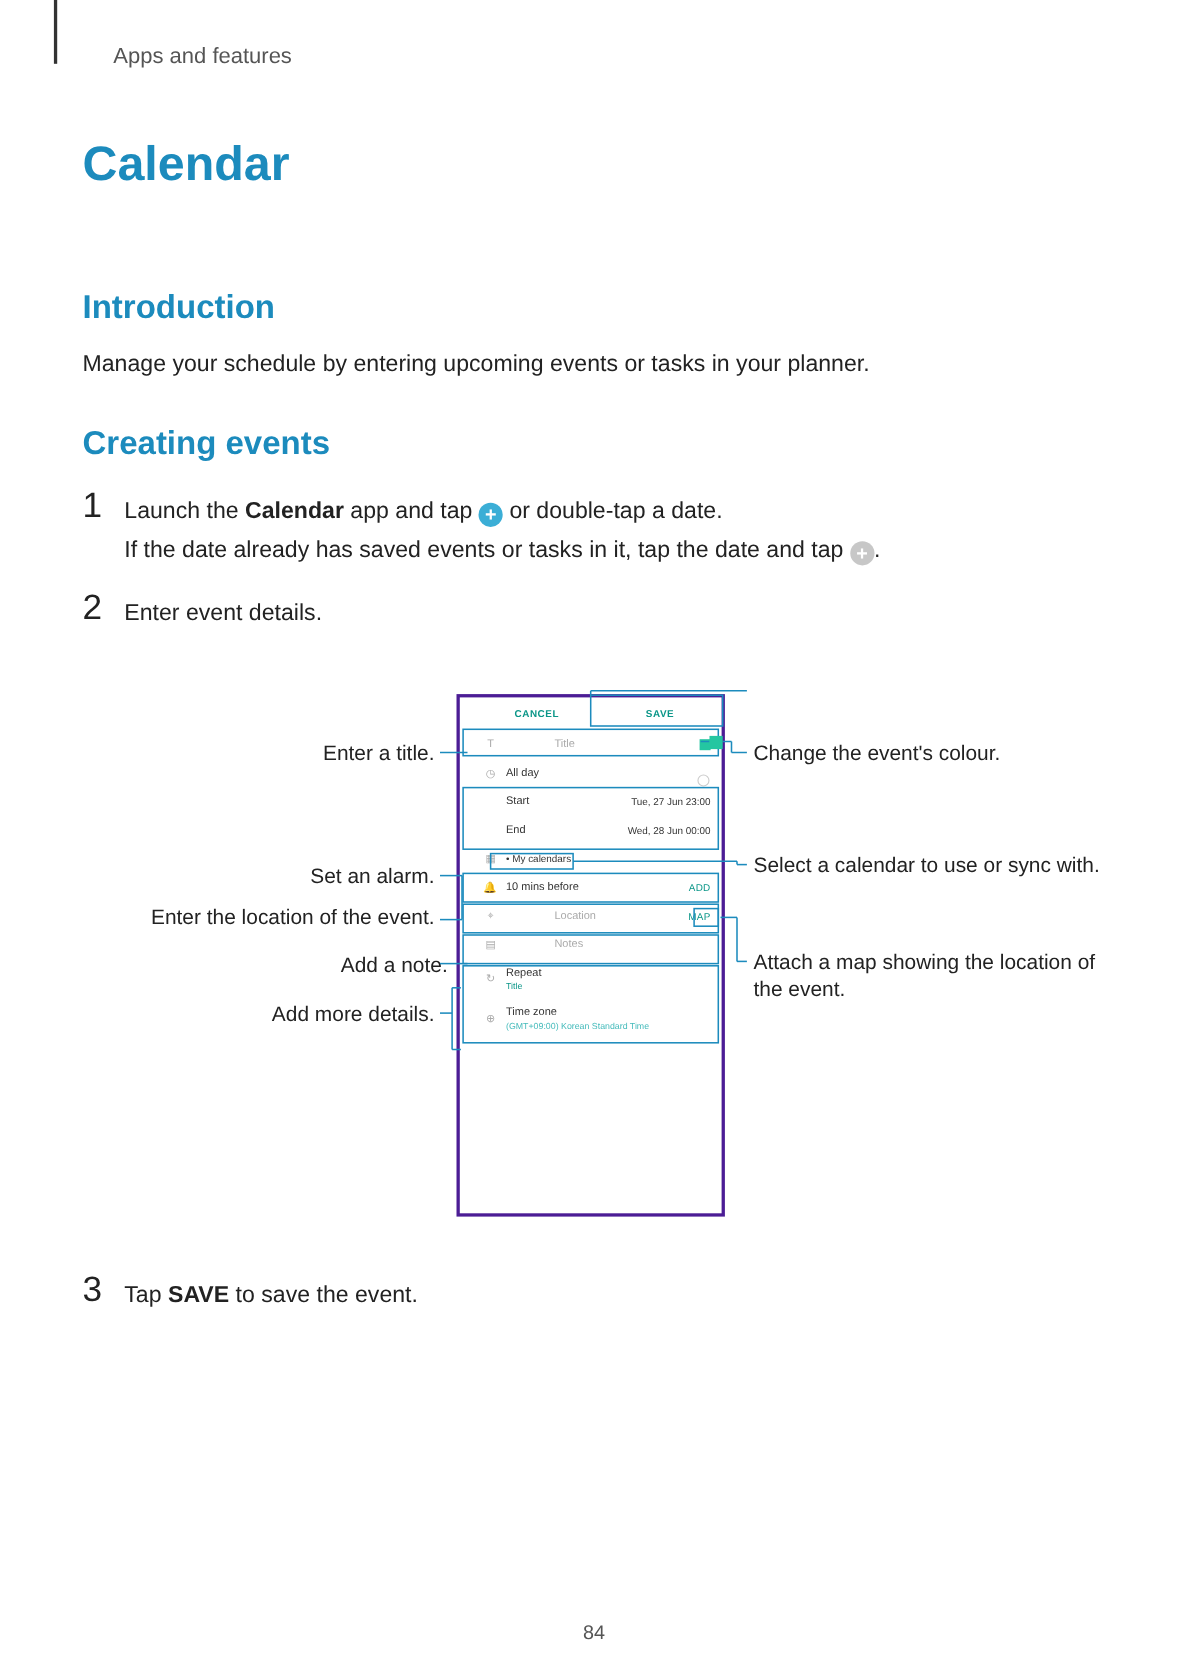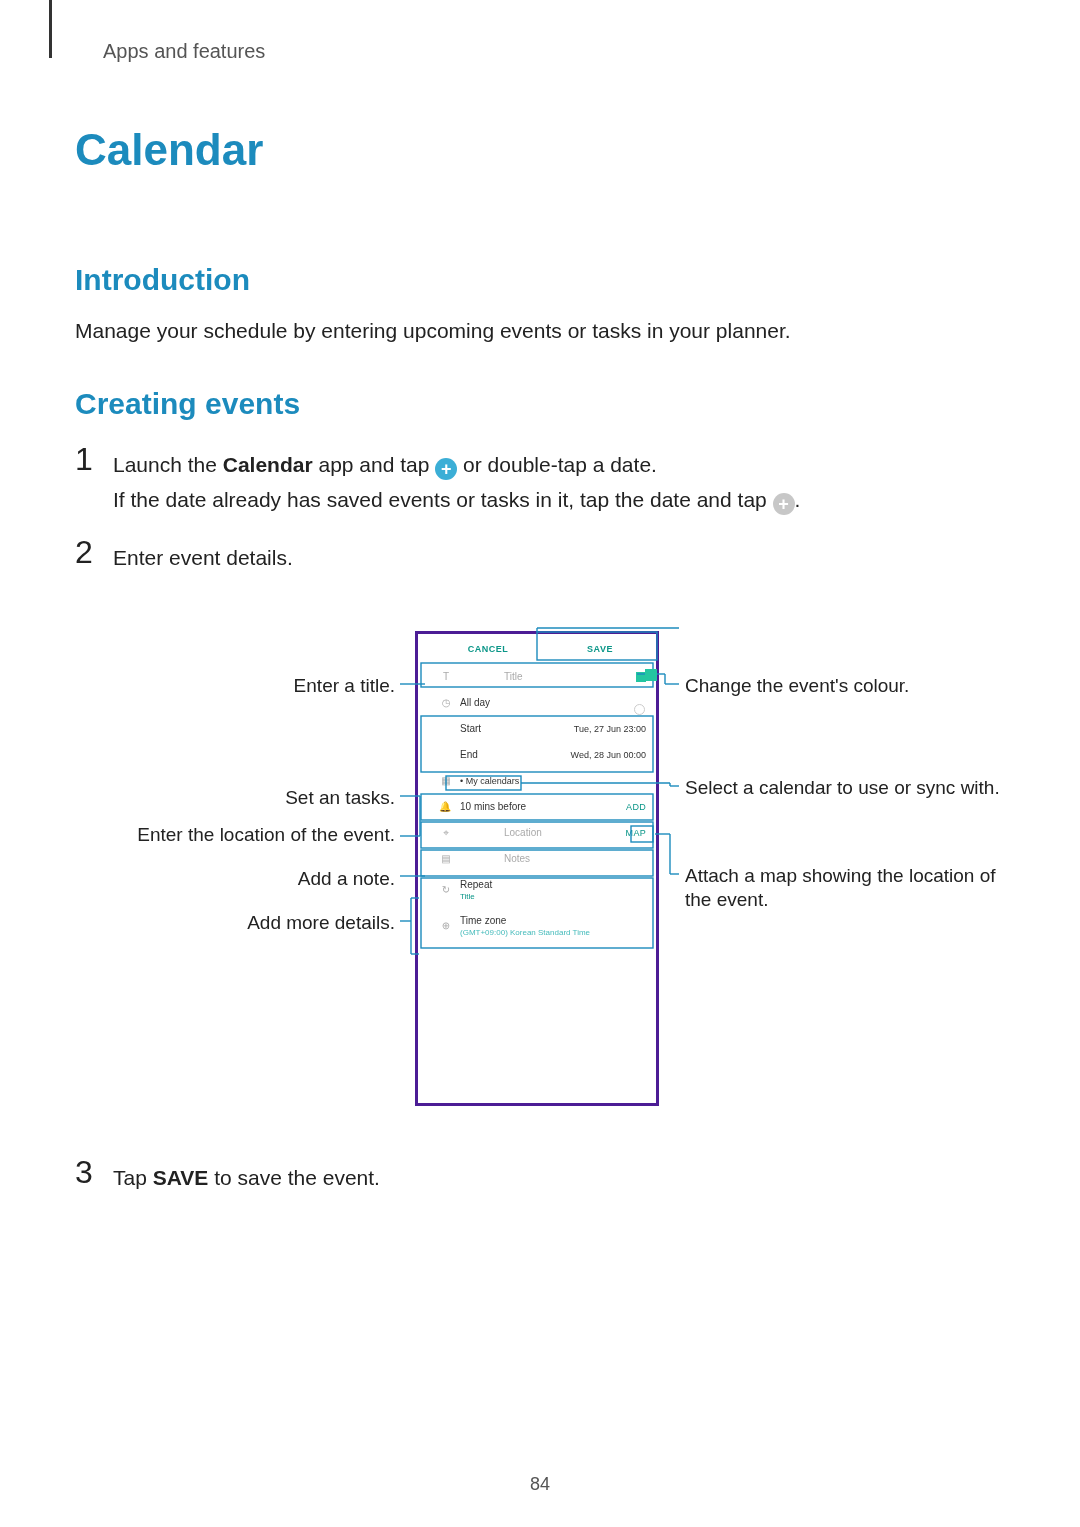--- a/index.html
+++ b/index.html
@@ -196,23 +196,23 @@
     </li>
     <li>
       <div class="step-num">2</div>
       <div class="step-body">Enter event details.</div>
     </li>
   </ol>
 
   <div class="diagram-wrap">
 
     <div class="callout left" style="left:0; top:58px; width:320px;">Enter a title.</div>
-    <div class="callout left" style="left:0; top:170px; width:320px;">Set an tasks.</div>
+    <div class="callout left" style="left:0; top:170px; width:320px;">Set an alarm.</div>
     <div class="callout left" style="left:0; top:207px; width:320px;">Enter the location of the event.</div>
-    <div class="callout left" style="left:0; top:251px; width:320px;">Add a note.</div>
+    <div class="callout left" style="left:12px; top:251px; width:320px;">Add a note.</div>
     <div class="callout left" style="left:0; top:295px; width:320px;">Add more details.</div>
 
     <div class="callout" style="left:610px; top:58px; width:320px;">Change the event's colour.</div>
     <div class="callout" style="left:610px; top:160px; width:320px;">Select a calendar to use or sync with.</div>
     <div class="callout" style="left:610px; top:248px; width:320px;">Attach a map showing the location of the event.</div>
 
     <div class="phone">
       <div class="phone-header">
         <div>CANCEL</div>
         <div>SAVE</div>

